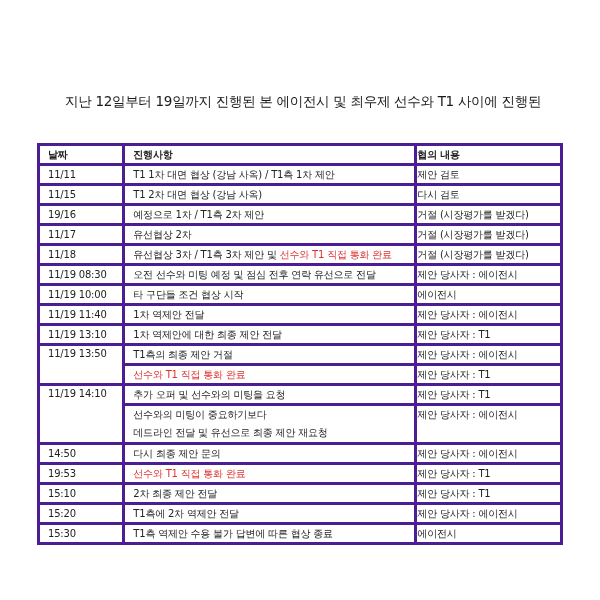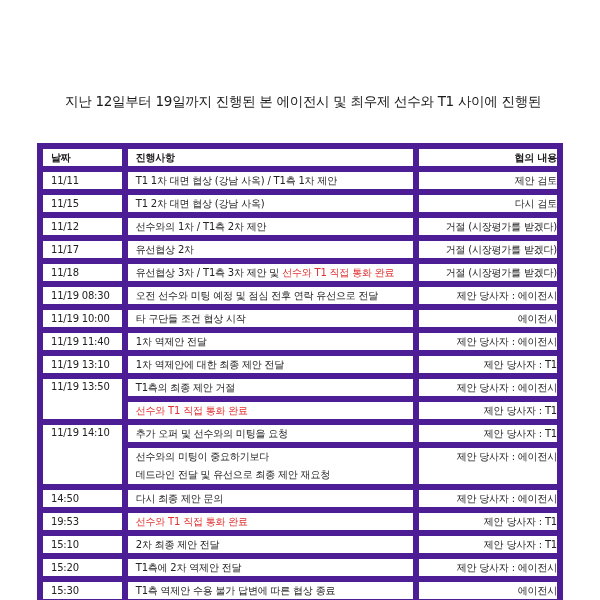--- a/index.html
+++ b/index.html
@@ -12,28 +12,28 @@
     position: absolute; left: 37px; top: 90px; width: 540px;
     font-size: 13.5px; line-height: 23px; color: #1a1a1a; letter-spacing: -0.3px; margin-left: 28px;
   }
   .intro div { white-space: nowrap; }
   table {
     position: absolute; left: 37px; top: 143px; width: 526px;
     border-collapse: collapse; font-size: 10px; letter-spacing: -0.2px;
     border: 1px solid #3a3a3a;
   }
   td, th {
-    height: 17px; padding: 0 0 0 8px; border: 6px solid #4c1d95;
+    height: 17px; padding: 0 0 0 8px; border: 3px solid #4c1d95;
     white-space: nowrap; vertical-align: middle; font-weight: normal; text-align: left; margin-top: 8px;
   }
   th { font-weight: bold; }
   col.c1 { width: 86px; }
   col.c2 { width: 293px; }
   col.c3 { width: 147px; }
-  .result { text-align: right; padding-left: 0; }
+  .result { text-align: left; padding-left: 0; }
   .red { color: #e03030; font-weight: normal; }
   td.top { vertical-align: top; padding-top: 2px; }
   .inner-line { height: 18px; line-height: 18px; }
 </style>
 </head>
 <body>
 
 <div class="intro">
   <div>지난 12일부터 19일까지 진행된 본 에이전시 및 최우제 선수와 T1 사이에 진행된</div>
 </div>
@@ -55,22 +55,22 @@
     <td>11/11</td>
     <td>T1 1차 대면 협상 (강남 사옥) / T1측 1차 제안</td>
     <td class="result">제안 검토</td>
   </tr>
   <tr>
     <td>11/15</td>
     <td>T1 2차 대면 협상 (강남 사옥)</td>
     <td class="result">다시 검토</td>
   </tr>
   <tr>
-    <td>11/12</td>
-    <td>선수와의 1차 / T1측 2차 제안</td>
+    <td>19/16</td>
+    <td>예정으로 1차 / T1측 2차 제안</td>
     <td class="result">거절 (시장평가를 받겠다)</td>
   </tr>
   <tr>
     <td>11/17</td>
     <td>유선협상 2차</td>
     <td class="result">거절 (시장평가를 받겠다)</td>
   </tr>
   <tr>
     <td>11/18</td>
     <td><span>유선협상 3차 / T1측 3차 제안 및 </span><span class="red">선수와 T1 직접 통화 완료</span></td>

